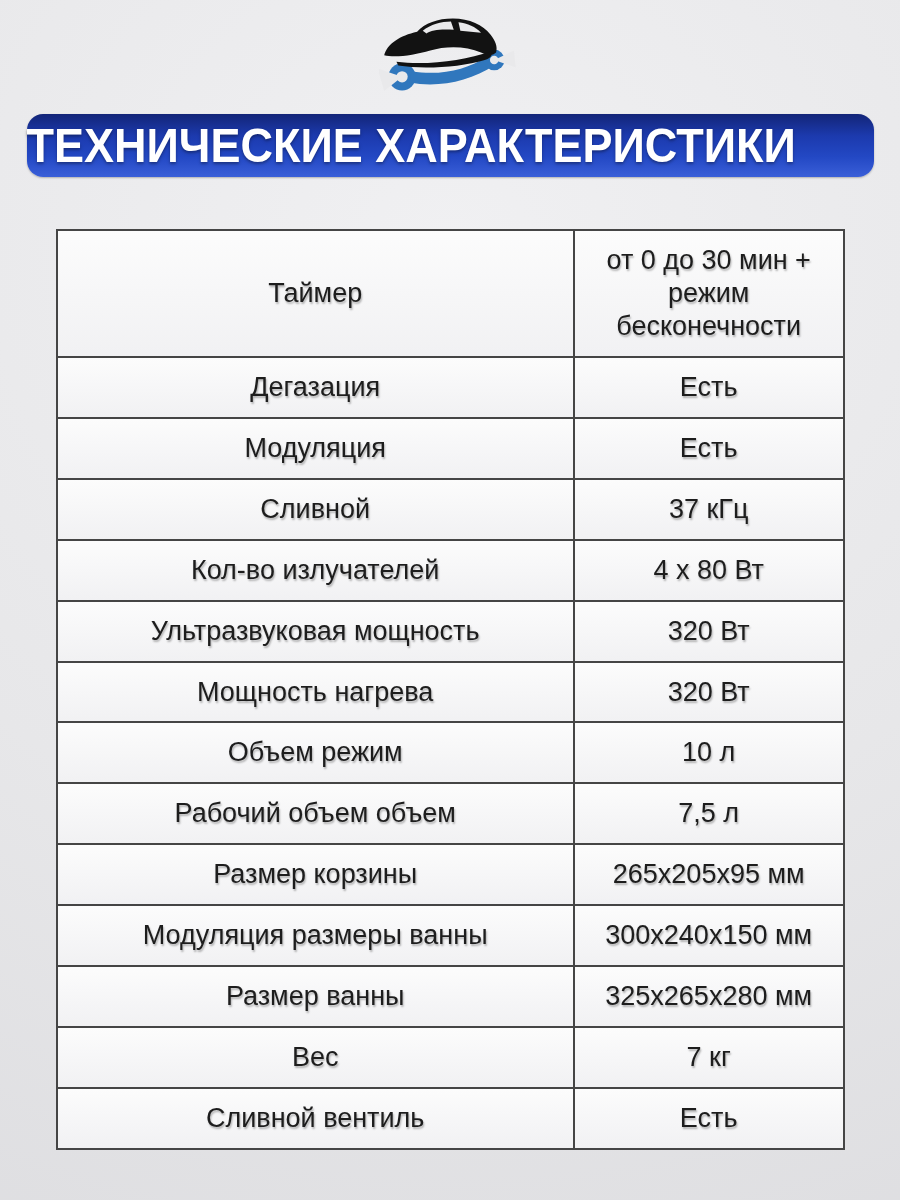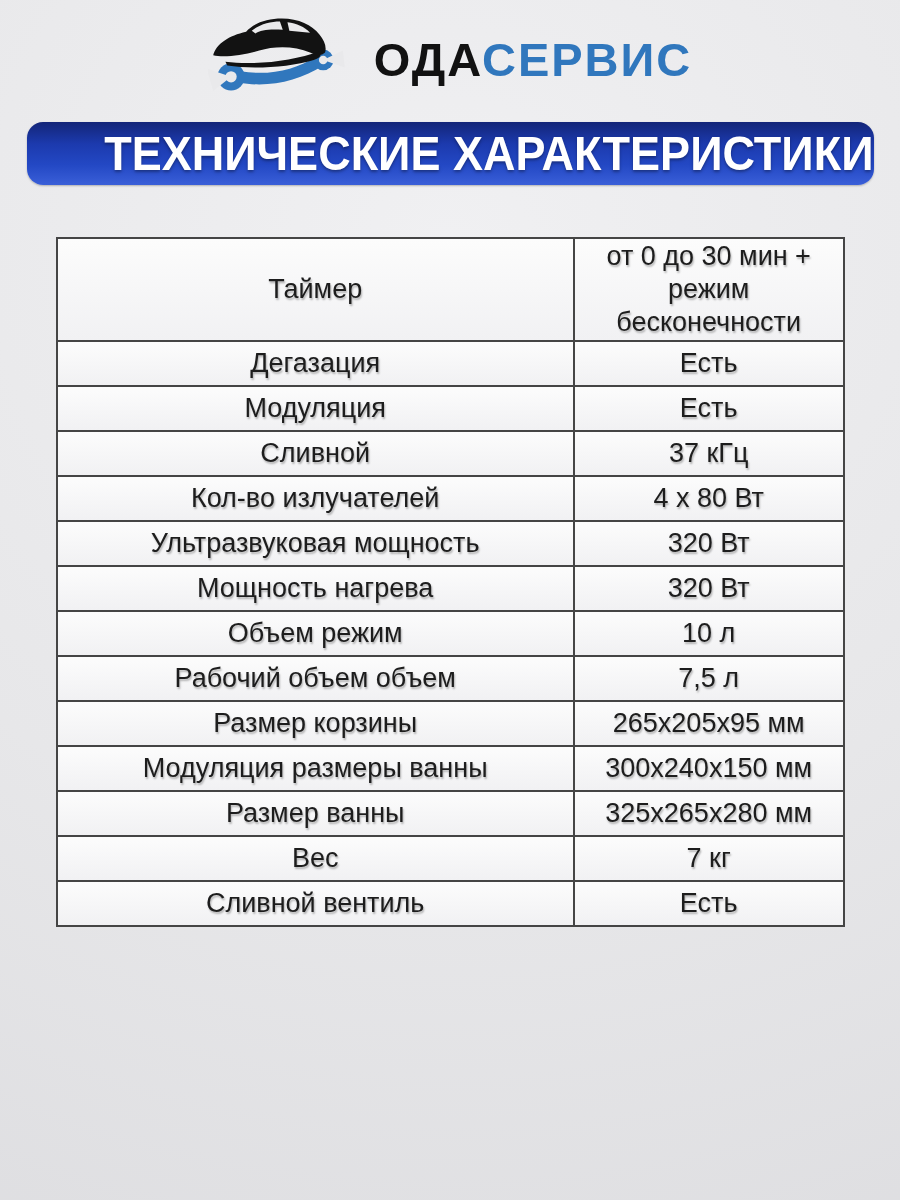--- a/index.html
+++ b/index.html
@@ -32,44 +32,44 @@
     display:flex;align-items:center;justify-content:center;gap:24px;
   }
   .logo-icon{width:142px;height:94px;flex:0 0 auto;}
   .logo-text{
     font-size:47px;font-weight:bold;letter-spacing:2px;
     color:var(--logo-black);white-space:nowrap;
   }
   .logo-text .blue{color:var(--logo-blue)}
   
   .banner{
-    width:847px;height:63px;margin:16px auto 0;border-radius:16px;
+    width:847px;height:63px;margin:8px auto 0;border-radius:16px;
     background:linear-gradient(180deg,
       var(--banner-top) 0%, var(--banner-upper) 35%,
       var(--banner-lower) 68%, var(--banner-bottom) 100%);
-    display:flex;align-items:center;justify-content:flex-end;
+    display:flex;align-items:center;justify-content:flex-start;
     box-shadow:0 1px 2px rgba(0,0,0,.25);
   }
   .banner-title{
     margin:0;font-size:45px;font-weight:bold;line-height:1;
     color:var(--banner-text);white-space:nowrap;letter-spacing:0;
     transform:scaleY(1.06);
     text-shadow:0 2px 3px rgba(0,0,0,.35);
   }
   
   .spec-table{
     width:789px;margin:52px auto 0;border-collapse:collapse;
     border:2px solid var(--table-border);
   }
   .spec-table td{
     border:2px solid var(--table-border);
     background:linear-gradient(180deg,var(--row-bg-top),var(--row-bg-bottom));
     font-size:27px;line-height:1.22;color:var(--cell-text);
     text-align:center;vertical-align:middle;
-    height:45px;padding:1px 8px;
+    height:45px;padding:13px 8px;
     text-shadow:1px 2px 2px rgba(0,0,0,.28);
   }
   .spec-table td.name-cell{width:519px}
   .spec-table td.value-cell{width:270px;white-space:pre-line}
   .spec-table tr.multiline td{height:96px}
 </style>
 </head>
 <body>
 
 <div class="page">
@@ -87,21 +87,20 @@
         <path d="M122 51 L143 41 L145 59 Z" fill="#e9e9eb"></path>
       </g>
 
       <g>
         <path d="M5 46 C8 34 22 25 40 21 C48 12 62 7 78 7 C96 7 110 14 118 24 C123 30 126 37 124 43 C120 47 114 46 108 43 C92 36 70 36 54 41 C37 46 16 49 5 46 Z" fill="#121212"></path>
         <path d="M46 20 C54 13 66 10 76 10 L79 19 C66 18 55 19 50 23 Z" fill="#e9e9eb"></path>
         <path d="M84 11 C94 12 102 16 108 22 L86 20 Z" fill="#e9e9eb"></path>
         <path d="M18 53 C50 57 90 52 118 42 C121 45 119 49 112 51 C86 59 46 61 20 57 Z" fill="#121212"></path>
       </g>
     </svg>
-    <div class="logo-text"><span>ОДА</span><span class="blue">СЕРВИС</span></div>
   </div>
 
   <div class="banner">
     <h1 class="banner-title">ТЕХНИЧЕСКИЕ ХАРАКТЕРИСТИКИ</h1>
   </div>
 
   <table class="spec-table">
     <tbody>
         <tr class="multiline">
           <td class="name-cell">Таймер</td>

